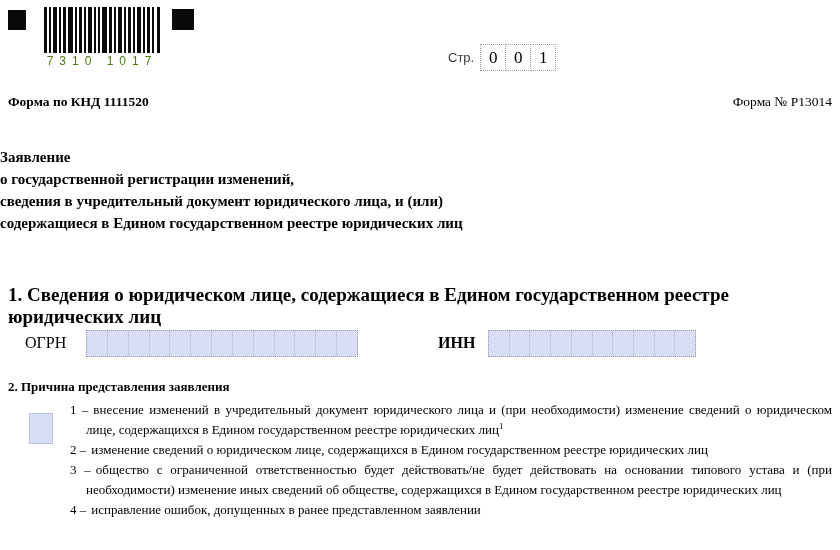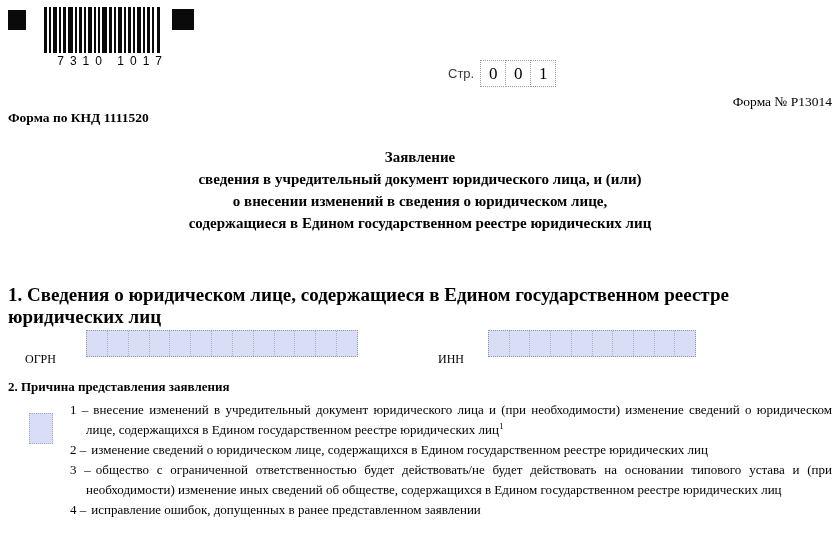--- a/index.html
+++ b/index.html
@@ -7,45 +7,45 @@
   .page {
     position:relative; width:840px; height:550px; background:#ffffff;
     font-family:"Liberation Serif", serif; color:#000; overflow:hidden;
   }
   
   .sq { position:absolute; background:#0a0a0a; }
   .sq-left  { left:8px;  top:10px; width:18px; height:20px; }
   .sq-right { left:172px; top:9px; width:22px; height:21px; }
   .barcode { position:absolute; left:44px; top:7px; width:116px; height:46px; }
   .barcode-digits {
-    position:absolute; left:36px; top:54px; width:132px; text-align:right;
+    position:absolute; left:36px; top:54px; width:132px; text-align:center;
     font-family:"Liberation Sans", sans-serif; font-size:12px; letter-spacing:6px;
-    color:#000000; white-space:nowrap;
+    color:#4d7c0f; white-space:nowrap;
   }
   
-  .page-row { position:absolute; left:448px; top:60px; display:flex; align-items:center; }
+  .page-row { position:absolute; left:448px; top:44px; display:flex; align-items:center; }
   .page-row .lbl {
     font-family:"Liberation Sans", sans-serif; font-size:13px; color:#3a3a3a; margin-right:7px;
   }
   .pagecell {
     width:26px; height:27px; border:1px dotted #9a9a9a; margin-left:-1px;
     text-align:center; font-size:17px; line-height:25px; background:#fff;
     font-family:"Liberation Serif", serif;
   }
   
-  .form-knd { position:absolute; left:8px; top:110px; font-weight:bold; font-size:13.5px; }
+  .form-knd { position:absolute; left:8px; top:94px; font-weight:bold; font-size:13.5px; }
   .form-num { position:absolute; right:8px; top:94px; font-weight:normal; font-size:13.5px; }
   
-  .title { position:absolute; left:0; top:146px; width:100%; text-align:center;
+  .title { position:absolute; left:0; top:146px; width:100%; 
            font-weight:bold; font-size:15px; line-height:22px; }
   
   .s1-heading { position:absolute; left:8px; top:284px; font-weight:bold; font-size:19px; }
-  .field-label { position:absolute; top:352px; font-size:12px; }
+  .field-label { position:absolute; top:334px; font-size:16px; }
   .lab-ogrn { left:25px; }
-  .lab-inn  { left:438px; }
+  .lab-inn  { left:438px;font-weight:bold; }
   .field-strip {
     position:absolute; top:330px; height:27px; display:flex;
     border:1px dotted #9096ad;
   }
   .strip-ogrn { left:86px;  width:272px; }
   .strip-inn  { left:488px; width:208px; }
   .field-strip .cell { flex:1 0 auto; border-right:1px dotted #aab1d0; }
   .field-strip .cell:last-child { border-right:none; }
   .s2-heading { position:absolute; left:8px; top:379px; font-weight:bold; font-size:13px; }
   .reason-cell {
@@ -105,22 +105,22 @@
     <span class="pagecell">0</span>
     <span class="pagecell">0</span>
     <span class="pagecell">1</span>
   </div>
 
   <div class="form-knd">Форма по КНД 1111520</div>
   <div class="form-num">Форма № Р13014</div>
 
   <div class="title">
     <div>Заявление</div>
+    <div>о государственной регистрации изменений,</div>
     <div>сведения в учредительный документ юридического лица, и (или)</div>
-    <div>о внесении изменений в сведения о юридическом лице,</div>
     <div>содержащиеся в Едином государственном реестре юридических лиц</div>
   </div>
 
   <div class="s1-heading">1. Сведения о юридическом лице, содержащиеся в Едином государственном реестре юридических лиц</div>
   <div class="field-label lab-ogrn">ОГРН</div>
   <div class="field-strip strip-ogrn" style="background: rgb(217, 222, 246);">
       <span class="cell"></span>
       <span class="cell"></span>
       <span class="cell"></span>
       <span class="cell"></span>

